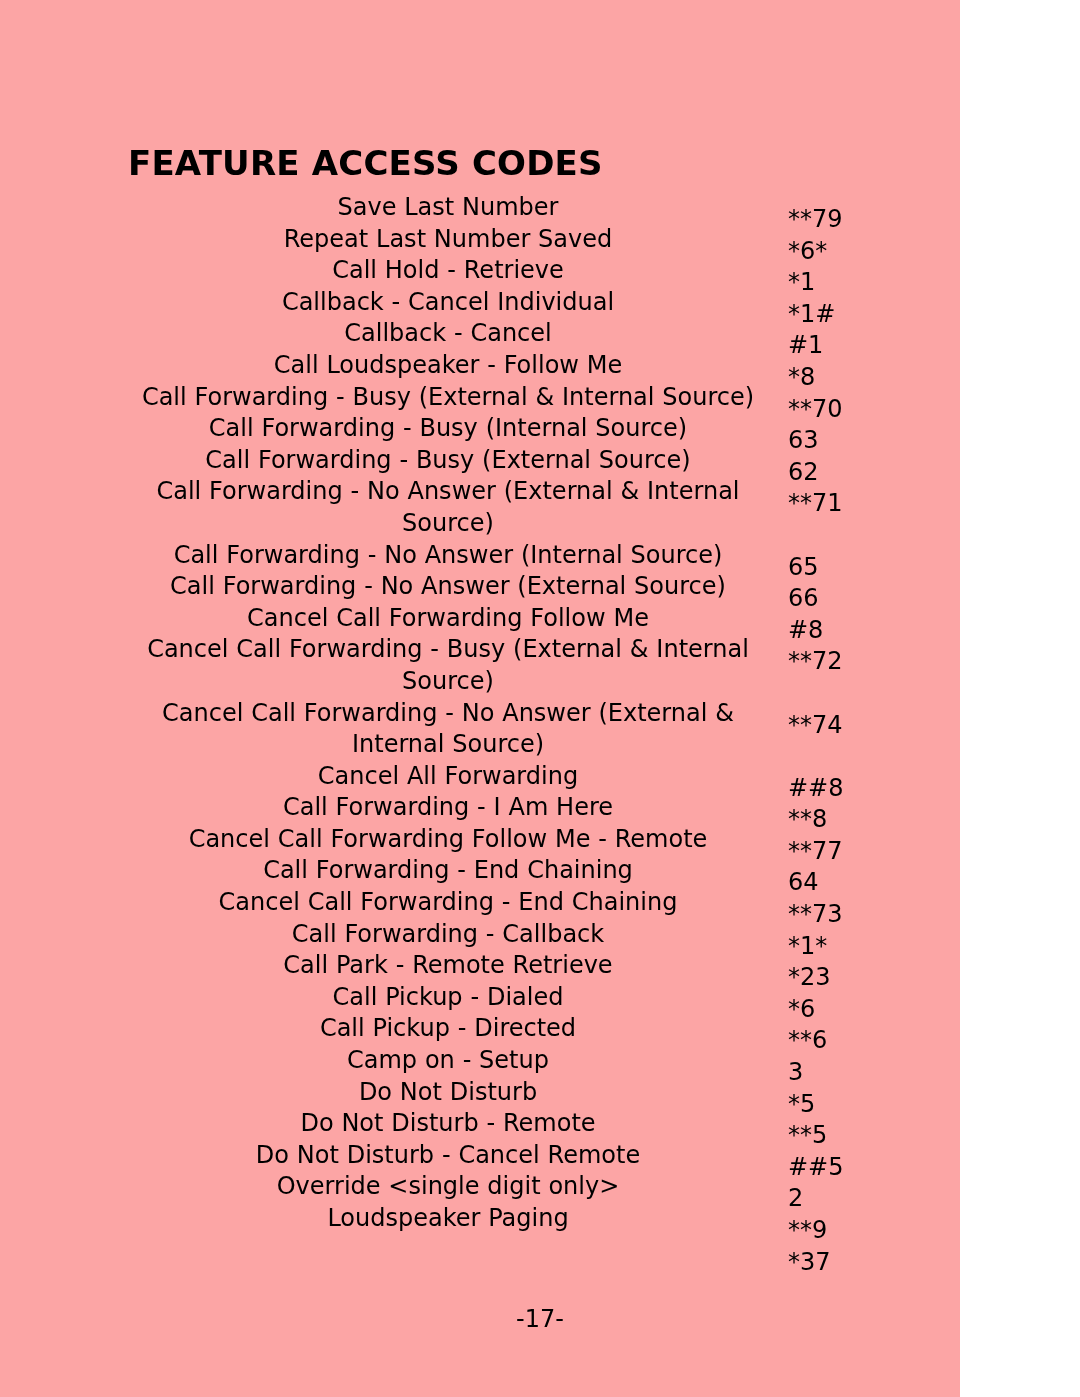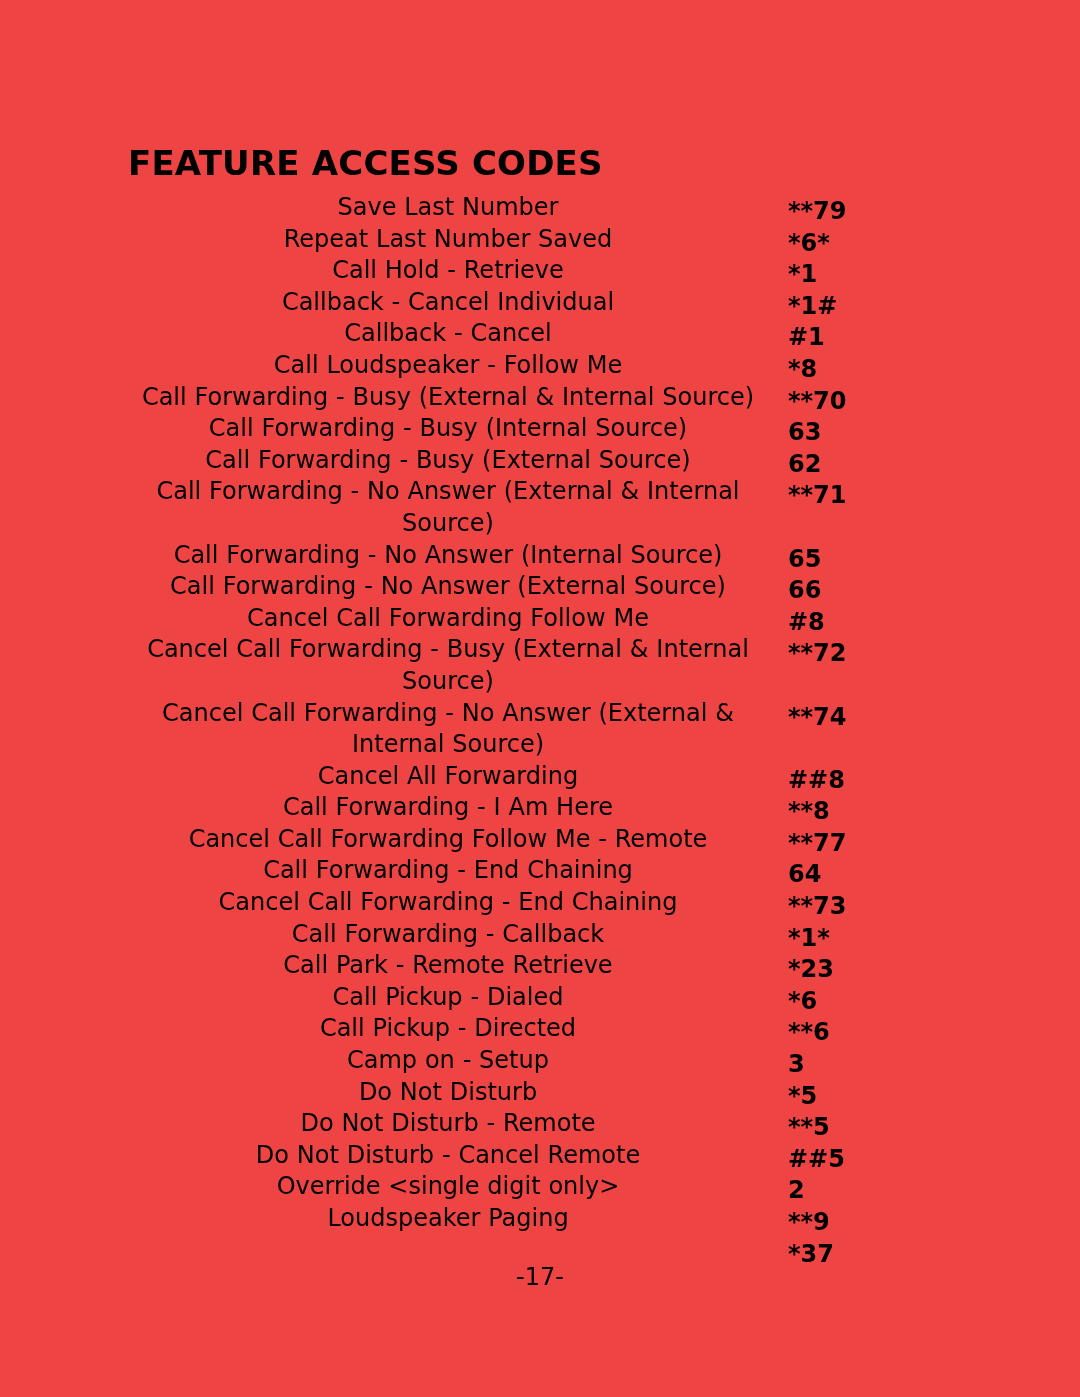--- a/index.html
+++ b/index.html
@@ -13,23 +13,23 @@
     height: 1397px;
     font-family: "DejaVu Sans", sans-serif;
     color: #000000;
     position: relative;
     overflow: hidden;
   }
   .page {
     position: absolute;
     top: 0;
     left: 0;
-    width: 1080px;
+    width: 960px;
     height: 1397px;
-    background: #ef4444;
+    background: #fca5a5;
   }
   .page-title {
     position: absolute;
     left: 128px;
     top: 122px;
     font-size: 34px;
     font-weight: bold;
     letter-spacing: 0.2px;
     line-height: 1.1;
     white-space: nowrap;
@@ -51,37 +51,38 @@
     width: 640px;
     font-size: 24px;
     line-height: 31.6px;
     font-weight: normal;
     white-space: normal;
     word-spacing: 0.2px;
   }
   .row-code {
     position: absolute;
     left: 660px;
-    top: 4px;
+    top: 12px;
     font-size: 24px;
     line-height: 31.6px;
-    font-weight: bold;
+    font-weight: normal;
     white-space: nowrap;
   }
   .page-footer {
     position: absolute;
     left: 0;
     top: 1262px;
     width: 1080px;
     text-align: center;
     font-size: 24px;
     line-height: 30px;
   }
   .footer-inner {
     display: inline-block;
+    margin-top: 42px;
   }
 </style>
 </head>
 <body>
 
 <div class="page">
 
   <h1 class="page-title">FEATURE ACCESS CODES</h1>
 
   <div class="code-list">

